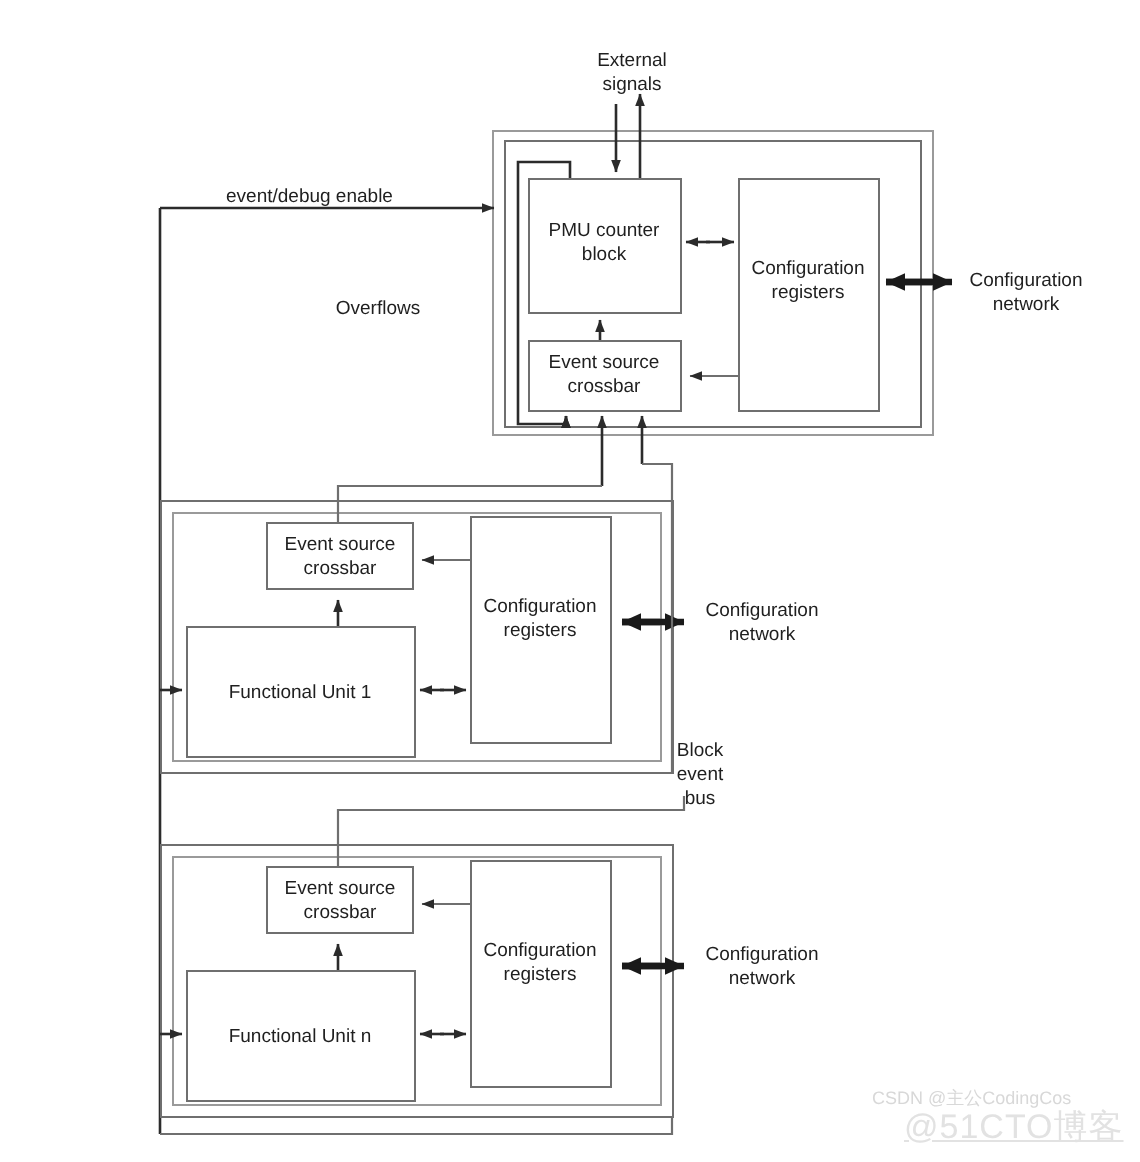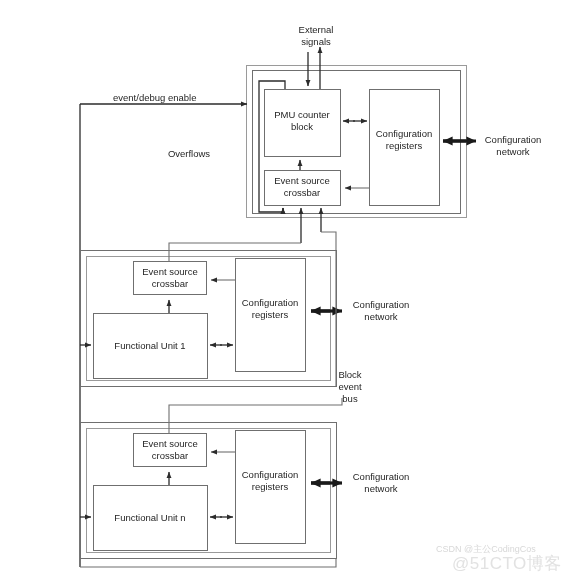--- a/index.html
+++ b/index.html
@@ -82,20 +82,21 @@
     top: 543px;
     font-size: 9px;
     color: #d8d8d8;
   }
   #wm-51cto {
     left: 452px;
     top: 552px;
     font-size: 17px;
     color: #e2e2e2;
     letter-spacing: 0.5px;
+    text-decoration: underline;
   }
 </style>
 </head>
 <body>
 
 <div id="root">
 
   <svg id="diagram" viewBox="0 0 570 581">
     <defs>
       <marker id="ah" markerWidth="7" markerHeight="7" refX="6.2" refY="3" orient="auto" markerUnits="userSpaceOnUse">

